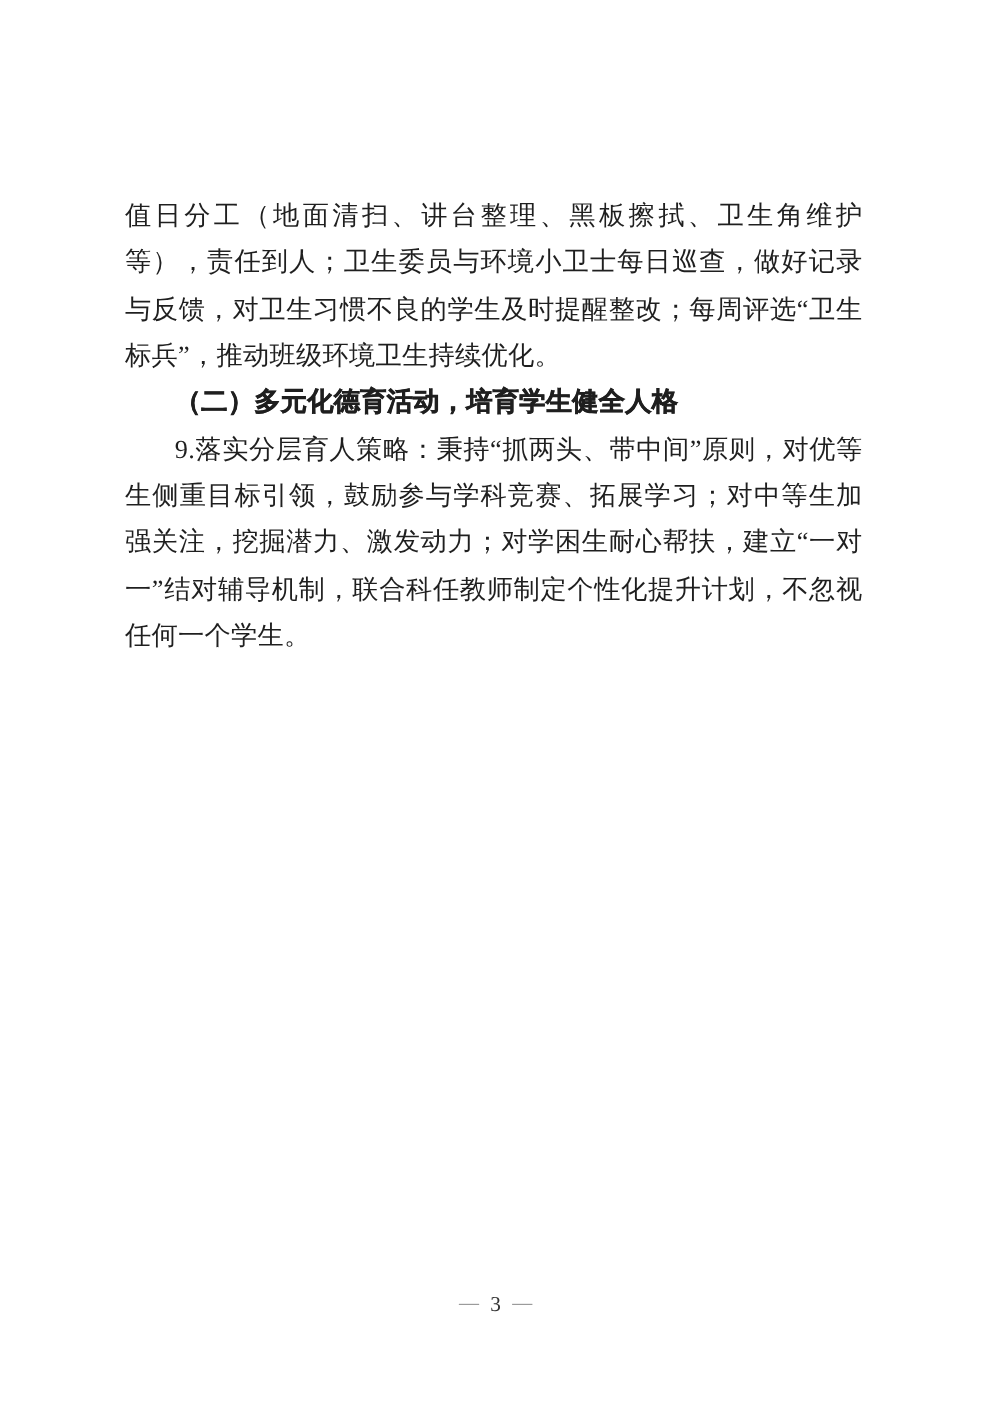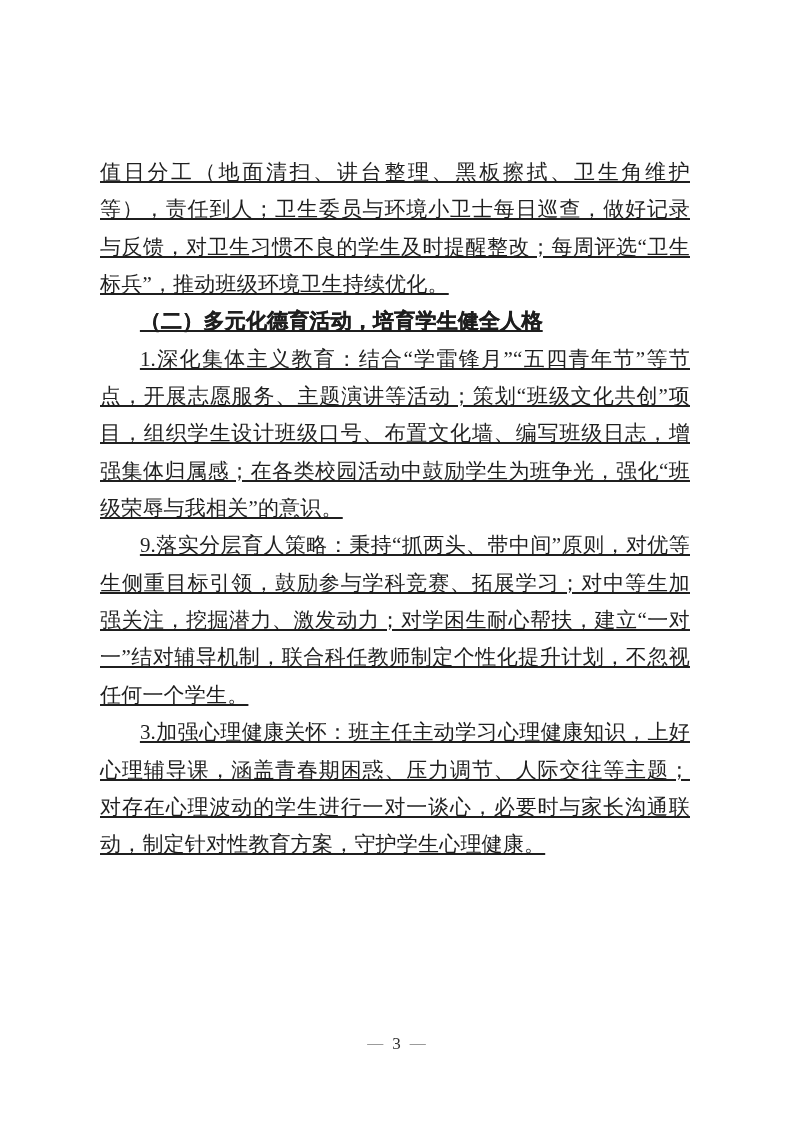--- a/index.html
+++ b/index.html
@@ -22,21 +22,20 @@
     width: 590px;
     color: #1f1f1f;
     font-size: 21px;
     line-height: 37.35px;
     text-align: justify;
     letter-spacing: 0.2px;
   }
   .content p {
     margin: 0;
     padding: 0;
-    text-decoration: underline;
   }
   .para-indent {
     text-indent: 1.9em;
   }
   .heading {
     font-weight: 700;
     text-indent: 1.9em;
     -webkit-text-stroke: 0.4px #1f1f1f;
   }
   .footer {
@@ -66,25 +65,23 @@
 <body>
 
 <div class="page">
 
   <div class="content">
     <p>值日分工（地面清扫、讲台整理、黑板擦拭、卫生角维护等），责任到人；卫生委员与环境小卫士每日巡查，做好记录与反馈，对卫生习惯不良的学生及时提醒整改；每周评选“卫生标兵”，推动班级环境卫生持续优化。</p>
 
 
     <p class="heading">（二）多元化德育活动，培育学生健全人格</p>
 
-    <p class="para-indent">1.深化集体主义教育：结合“学雷锋月”“五四青年节”等节点，开展志愿服务、主题演讲等活动；策划“班级文化共创”项目，组织学生设计班级口号、布置文化墙、编写班级日志，增强集体归属感；在各类校园活动中鼓励学生为班争光，强化“班级荣辱与我相关”的意识。</p>
 
     <p class="para-indent">9.落实分层育人策略：秉持“抓两头、带中间”原则，对优等生侧重目标引领，鼓励参与学科竞赛、拓展学习；对中等生加强关注，挖掘潜力、激发动力；对学困生耐心帮扶，建立“一对一”结对辅导机制，联合科任教师制定个性化提升计划，不忽视任何一个学生。</p>
 
-    <p class="para-indent">3.加强心理健康关怀：班主任主动学习心理健康知识，上好心理辅导课，涵盖青春期困惑、压力调节、人际交往等主题；对存在心理波动的学生进行一对一谈心，必要时与家长沟通联动，制定针对性教育方案，守护学生心理健康。</p>
   </div>
 
   <div class="footer">
     <span class="dash">—</span>
     <span class="num">3</span>
     <span class="dash">—</span>
   </div>
 
 </div>
 

